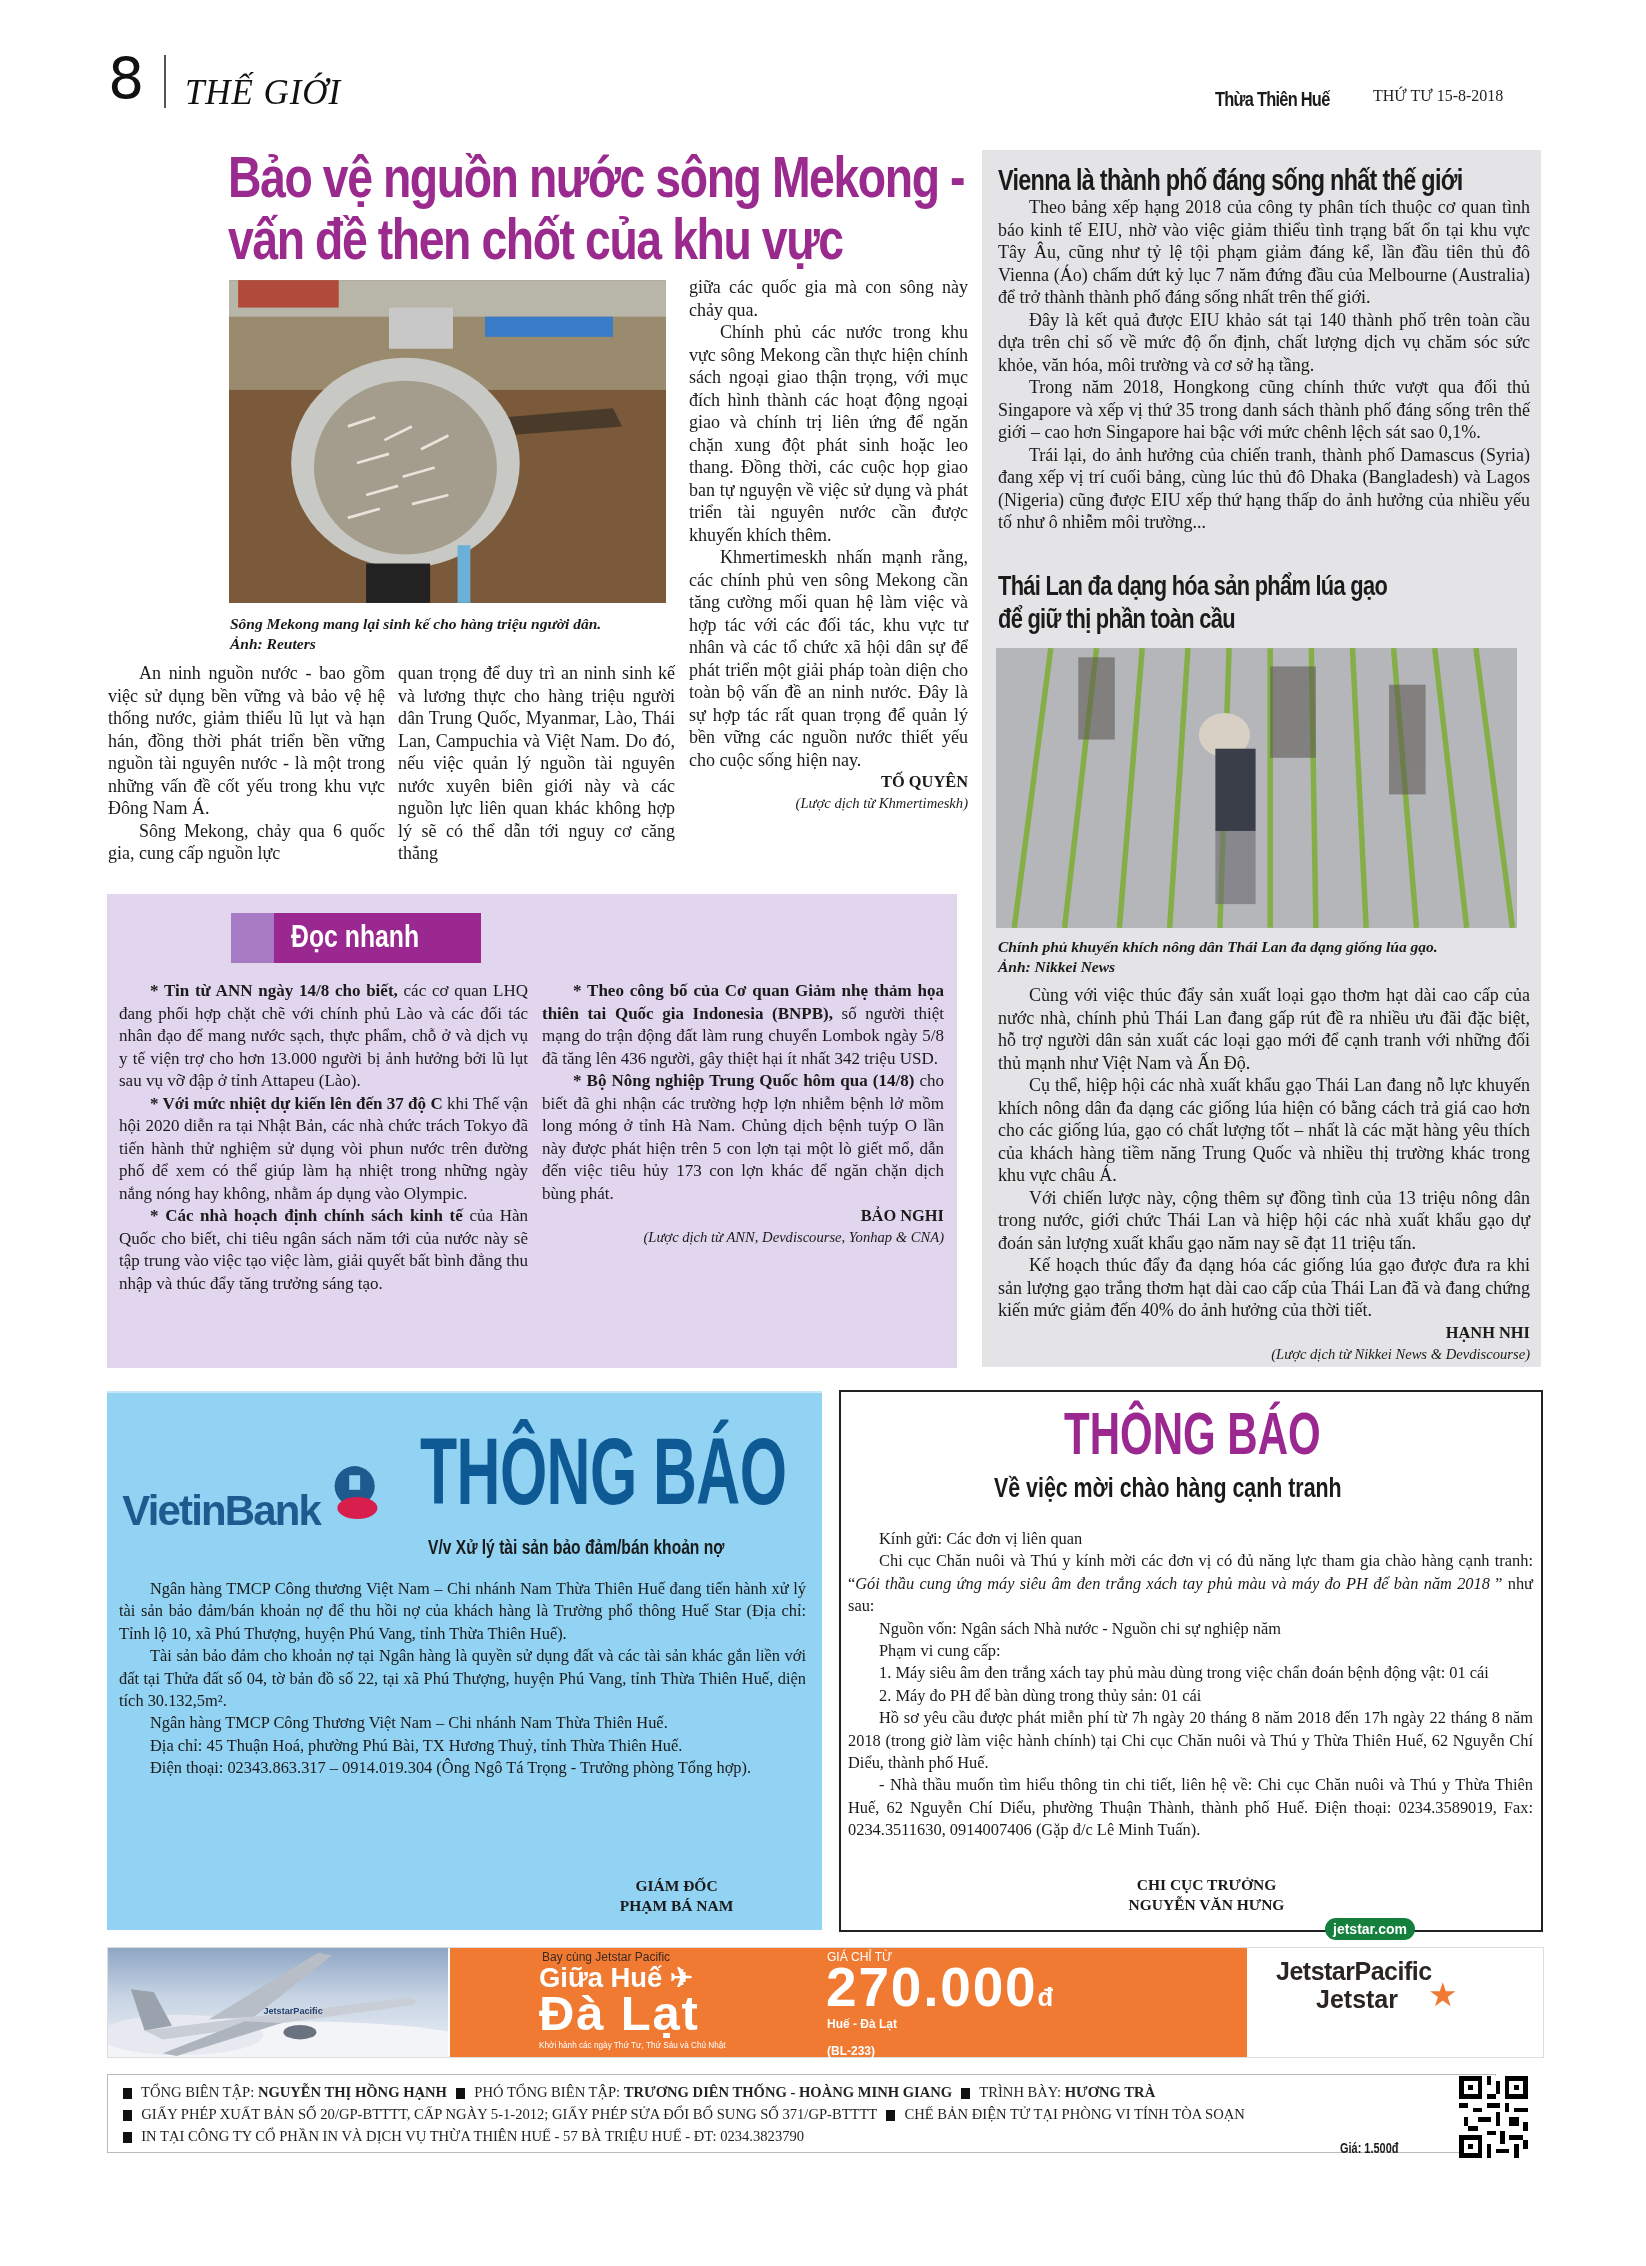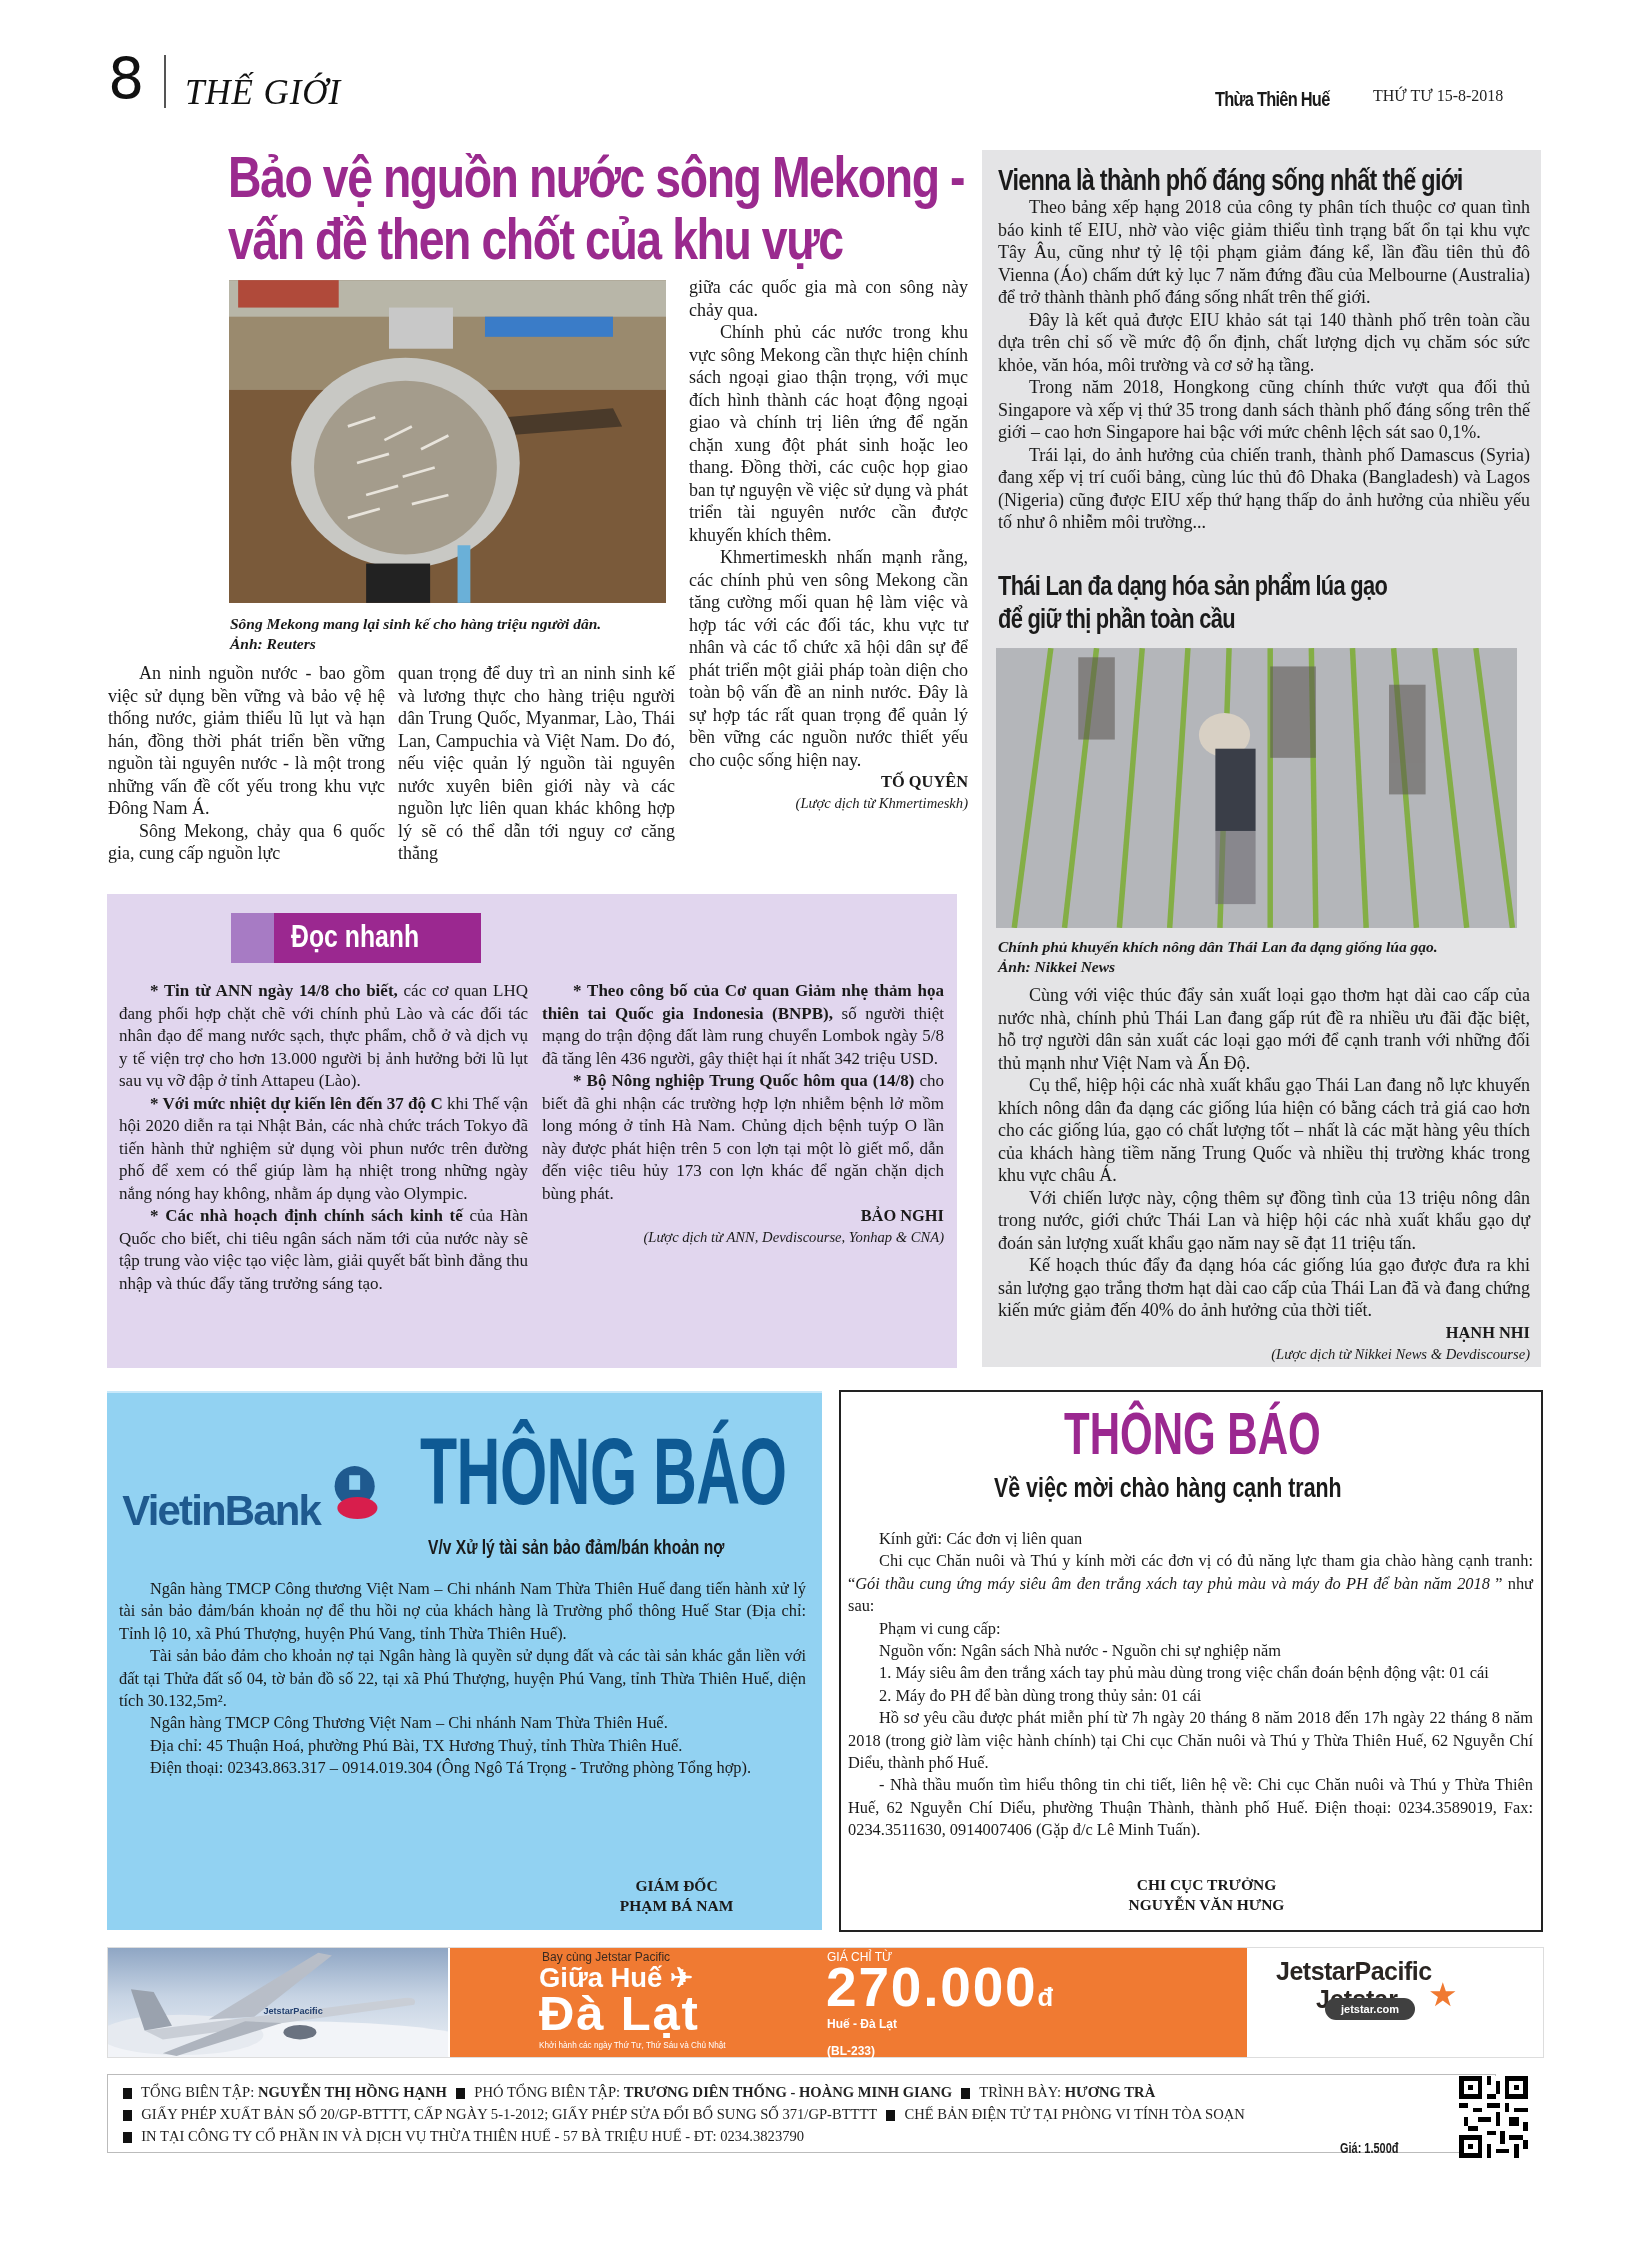--- a/index.html
+++ b/index.html
@@ -76,21 +76,21 @@
   #ad-days { left: 539px; top: 2041px; color: #fff; font-family: "Liberation Sans", sans-serif; font-size: 8.2px; }
   #ad-price-lbl { left: 827px; top: 1950px; color: #fff; font-family: "Liberation Sans", sans-serif; font-size: 12px; }
   #ad-price { left: 826px; top: 1959px; color: #fff; font-family: "Liberation Sans", sans-serif; font-weight: bold; font-size: 55px; line-height: 57px; letter-spacing: 1.8px; }
   #ad-price-cur { font-size: 25.6px; }
   #ad-flights { left: 827px; top: 2017px; color: #fff; font-family: "Liberation Sans", sans-serif; font-size: 12px; line-height: 15.5px; }
   #ad-flights .fl { display: flex; gap: 11px; flex-direction: column; }
   #ad-flights b { font-weight: bold; }
   #ad-brand1 { left: 1276px; top: 1957px; font-family: "Liberation Sans", sans-serif; font-weight: bold; font-size: 25px; color: #2a2522; letter-spacing: -0.5px; }
   #ad-brand2 { left: 1316px; top: 1985px; font-family: "Liberation Sans", sans-serif; font-weight: bold; font-size: 25px; color: #2a2522; }
   #ad-star { left: 1428px; top: 1979px; color: #f07a32; font-size: 33px; line-height: 33px; }
-  #ad-url { left: 1325px; top: 1998px; width: 90px; height: 22px; border-radius: 11px; background: #404040; color: #fff; font-family: "Liberation Sans", sans-serif; font-weight: bold; font-size: 11px; line-height: 22px; text-align: center; }
+  #ad-url { left: 1325px; top: 1918px; width: 90px; height: 22px; border-radius: 11px; background: #15803d; color: #fff; font-family: "Liberation Sans", sans-serif; font-weight: bold; font-size: 14px; line-height: 22px; text-align: center; }
 
   
   #ft-box { left: 107px; top: 2074px; width: 1389px; height: 79px; border: 1.8px solid #bbb; background: #fff; }
   .ft-line { position: absolute; left: 123px; font-size: 14.6px; line-height: 18.3px; white-space: nowrap; color: #222; }
   .ft-line b { font-weight: bold; }
   .sq { display: inline-block; width: 9.1px; height: 11px; background: #111; vertical-align: middle; margin: 0 5.5px 0 0; }
   #ft-price { left: 1340px; top: 2140px; font-family: "Liberation Sans", sans-serif; font-weight: bold; font-size: 14.6px; transform: scaleX(0.75); transform-origin: left top; }
   #qr { left: 1459px; top: 2076px; width: 69px; height: 82px; background: #fff; }
 </style>
 </head>
@@ -245,22 +245,22 @@
   <div>GIÁM ĐỐC</div>
   <div>PHẠM BÁ NAM</div>
 </div>
 
 <div class="abs" id="cn-box"></div>
 <div class="abs" id="cn-title">THÔNG BÁO</div>
 <div class="abs" id="cn-subtitle">Về việc mời chào hàng cạnh tranh</div>
 <div class="abs" id="cn-body">
   <p class="body ind">Kính gửi: Các đơn vị liên quan</p>
   <p class="body ind"><span>Chi cục Chăn nuôi và Thú y kính mời các đơn vị có đủ năng lực tham gia chào hàng cạnh tranh: “</span><i>Gói thầu cung ứng máy siêu âm đen trắng xách tay phủ màu và máy đo PH để bàn năm 2018</i><span> ” như sau:</span></p>
+  <p class="body ind">Nguồn vốn: Ngân sách Nhà nước - Nguồn chi sự nghiệp năm</p>
   <p class="body ind">Phạm vi cung cấp:</p>
-  <p class="body ind">Nguồn vốn: Ngân sách Nhà nước - Nguồn chi sự nghiệp năm</p>
   <p class="body ind">1. Máy siêu âm đen trắng xách tay phủ màu dùng trong việc chẩn đoán bệnh động vật: 01 cái</p>
   <p class="body ind">2. Máy đo PH để bàn dùng trong thủy sản: 01 cái</p>
   <p class="body ind">Hồ sơ yêu cầu được phát miễn phí từ 7h ngày 20 tháng 8 năm 2018 đến 17h ngày 22 tháng 8 năm 2018 (trong giờ làm việc hành chính) tại Chi cục Chăn nuôi và Thú y Thừa Thiên Huế, 62 Nguyễn Chí Diểu, thành phố Huế.</p>
   <p class="body ind">- Nhà thầu muốn tìm hiểu thông tin chi tiết, liên hệ về: Chi cục Chăn nuôi và Thú y Thừa Thiên Huế, 62 Nguyễn Chí Diểu, phường Thuận Thành, thành phố Huế. Điện thoại: 0234.3589019, Fax: 0234.3511630, 0914007406 (Gặp đ/c Lê Minh Tuấn).</p>
 </div>
 <div class="abs" id="cn-sign">
   <div>CHI CỤC TRƯỞNG</div>
   <div>NGUYỄN VĂN HƯNG</div>
 </div>
 

